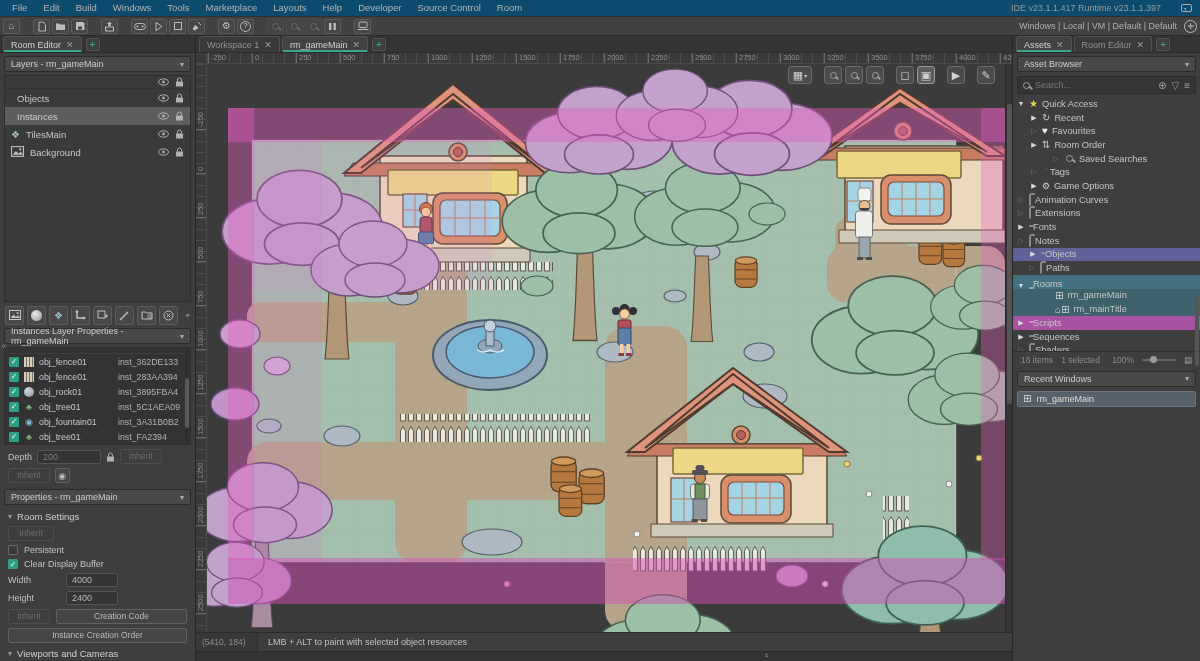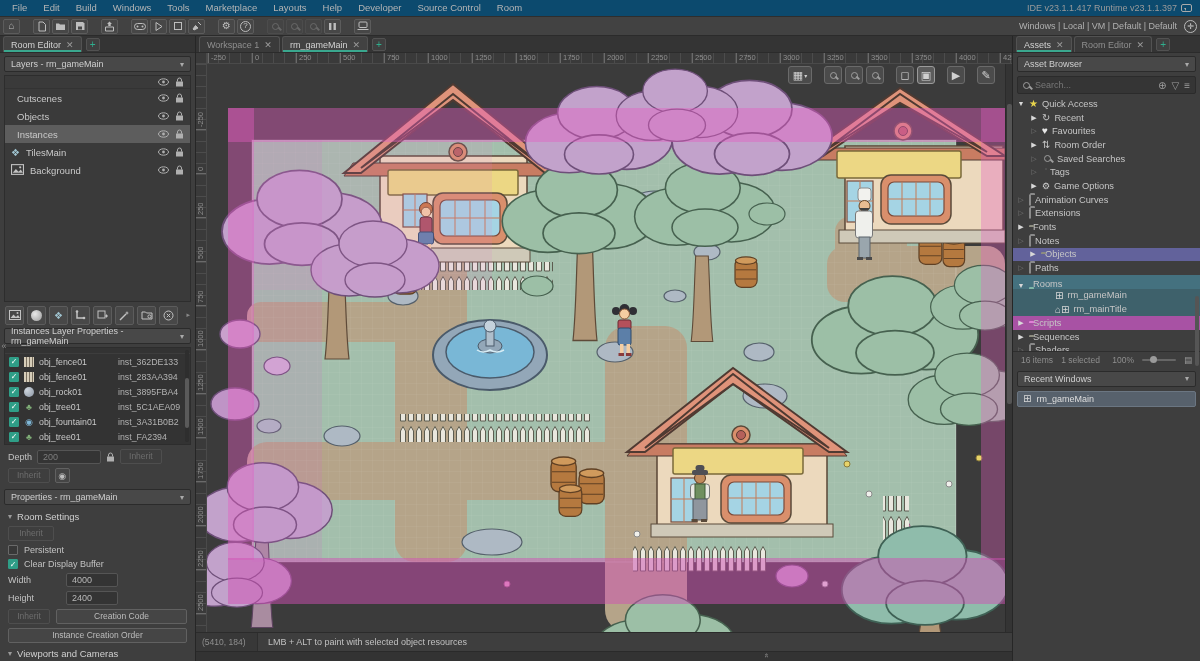--- a/index.html
+++ b/index.html
@@ -4,21 +4,21 @@
 <style>
   *{box-sizing:border-box;margin:0;padding:0;-webkit-font-smoothing:antialiased}
   html,body{width:1200px;height:661px;overflow:hidden;background:#3c3c3c;
     font-family:"Liberation Sans","DejaVu Sans",sans-serif;color:#c6c6c6;font-size:10px}
   .app{width:1200px;height:661px;display:flex;flex-direction:column}
 
   
   .menubar{height:17px;background:#0c4a6e;border-bottom:1px solid #2e2e2e;display:flex;align-items:center;padding:0 4px}
   .menubar .menu-item{padding:0 8px;color:#b5b5b5;font-size:9.5px;line-height:16px;cursor:default}
   .menubar .spacer{flex:1}
-  .menubar .version{color:#9a9a9a;font-size:9px;margin-right:4px}
+  .menubar .version{color:#9a9a9a;font-size:9px;margin-right:20px}
   .chat-bubble{width:11px;height:8px;border:1px solid #aaa;border-radius:2px;position:relative;margin-right:4px}
   .chat-bubble:after{content:'';position:absolute;left:2px;bottom:-3px;border:3px solid transparent;border-top-color:#aaa;border-left-width:2px;border-right-width:0}
   .toolbar{height:19px;background:#424242;border-bottom:1px solid #2b2b2b;display:flex;align-items:center;padding:0 3px;gap:2px}
   .tbtn{width:17px;height:15px;background:#474747;border:1px solid #5c5c5c;border-radius:2px;display:flex;align-items:center;justify-content:center;color:#bdbdbd;font-size:10px;line-height:1}
   .tbtn svg{display:block}
   .tbtn.disabled{opacity:.42}
   .tgap{width:9px}
   .toolbar .spacer{flex:1}
   .target-info{color:#b0b0b0;font-size:9px;margin-right:5px}
   .glyph-circle{width:13px;height:13px;border-radius:50%;border:1px solid #bbb;display:flex;align-items:center;justify-content:center;font-size:8px;color:#ccc}
@@ -263,32 +263,20 @@
           <svg width="11" height="8">
               <ellipse cx="5.5" cy="4" rx="5" ry="3.2" fill="none" stroke="#b0b0b0"></ellipse>
               <circle cx="5.5" cy="4" r="1.4" fill="#b0b0b0"></circle>
             </svg>
           <svg width="9" height="10">
               <rect x="1" y="4.5" width="7" height="5" fill="#b0b0b0"></rect>
               <path d="M2.5 4.5V3a2 2 0 014 0v1.5" fill="none" stroke="#b0b0b0"></path>
             </svg>
         </div>
         <div id="layer-rows">
-        <div class="layer-row">
-          <span class="licon"><span class="ball"></span></span>
-          <span class="nm">Cutscenes</span>
-          <svg width="11" height="8">
-                <ellipse cx="5.5" cy="4" rx="5" ry="3.2" fill="none" stroke="#b0b0b0"></ellipse>
-                <circle cx="5.5" cy="4" r="1.4" fill="#b0b0b0"></circle>
-              </svg>
-          <svg width="9" height="10">
-                <rect x="1" y="4.5" width="7" height="5" fill="#b0b0b0"></rect>
-                <path d="M2.5 4.5V3a2 2 0 014 0v1.5" fill="none" stroke="#b0b0b0"></path>
-              </svg>
-        </div>
 
         <div class="layer-row">
           <span class="licon"><span class="ball"></span></span>
           <span class="nm">Objects</span>
           <svg width="11" height="8">
                 <ellipse cx="5.5" cy="4" rx="5" ry="3.2" fill="none" stroke="#b0b0b0"></ellipse>
                 <circle cx="5.5" cy="4" r="1.4" fill="#b0b0b0"></circle>
               </svg>
           <svg width="9" height="10">
                 <rect x="1" y="4.5" width="7" height="5" fill="#b0b0b0"></rect>
@@ -854,21 +842,21 @@
           <span class="ic"><span class="ticon heart">♥</span></span>
           <span class="tlabel">Favourites</span>
         </div>
 
         <div class="tree-row" style="padding-left: 17px;">
           <span class="arrow">▶</span>
           <span class="ic"><span class="ticon">⇅</span></span>
           <span class="tlabel">Room Order</span>
         </div>
 
-        <div class="tree-row" style="padding-left: 17px;">
+        <div class="tree-row" style="padding-left: 17px; margin-left: 22px;">
           <span class="arrow dim">▷</span>
           <span class="ic"><span class="mag" style="margin:0 2px"></span></span>
           <span class="tlabel">Saved Searches</span>
         </div>
 
         <div class="tree-row" style="padding-left: 17px;">
           <span class="arrow dim">▷</span>
           <span class="ic"><span class="tagicon"></span></span>
           <span class="tlabel">Tags</span>
         </div>
@@ -902,21 +890,21 @@
           <span class="ic"><span class="folder empty"></span></span>
           <span class="tlabel">Notes</span>
         </div>
 
         <div class="tree-row" style="padding-left: 16px; background: rgb(98, 98, 155);">
           <span class="arrow">▶</span>
           <span class="ic"><span class="folder"></span></span>
           <span class="tlabel">Objects</span>
         </div>
 
-        <div class="tree-row" style="padding-left: 4px;">
+        <div class="tree-row" style="padding-left: 15px;">
           <span class="arrow dim">▷</span>
           <span class="ic"><span class="folder empty"></span></span>
           <span class="tlabel">Paths</span>
         </div>
 
         <div class="tree-row" style="padding-left: 4px; background: rgb(68, 113, 127); align-items: flex-end;">
           <span class="arrow">▼</span>
           <span class="ic"><span class="folder open"></span></span>
           <span class="tlabel">Rooms</span>
         </div>

